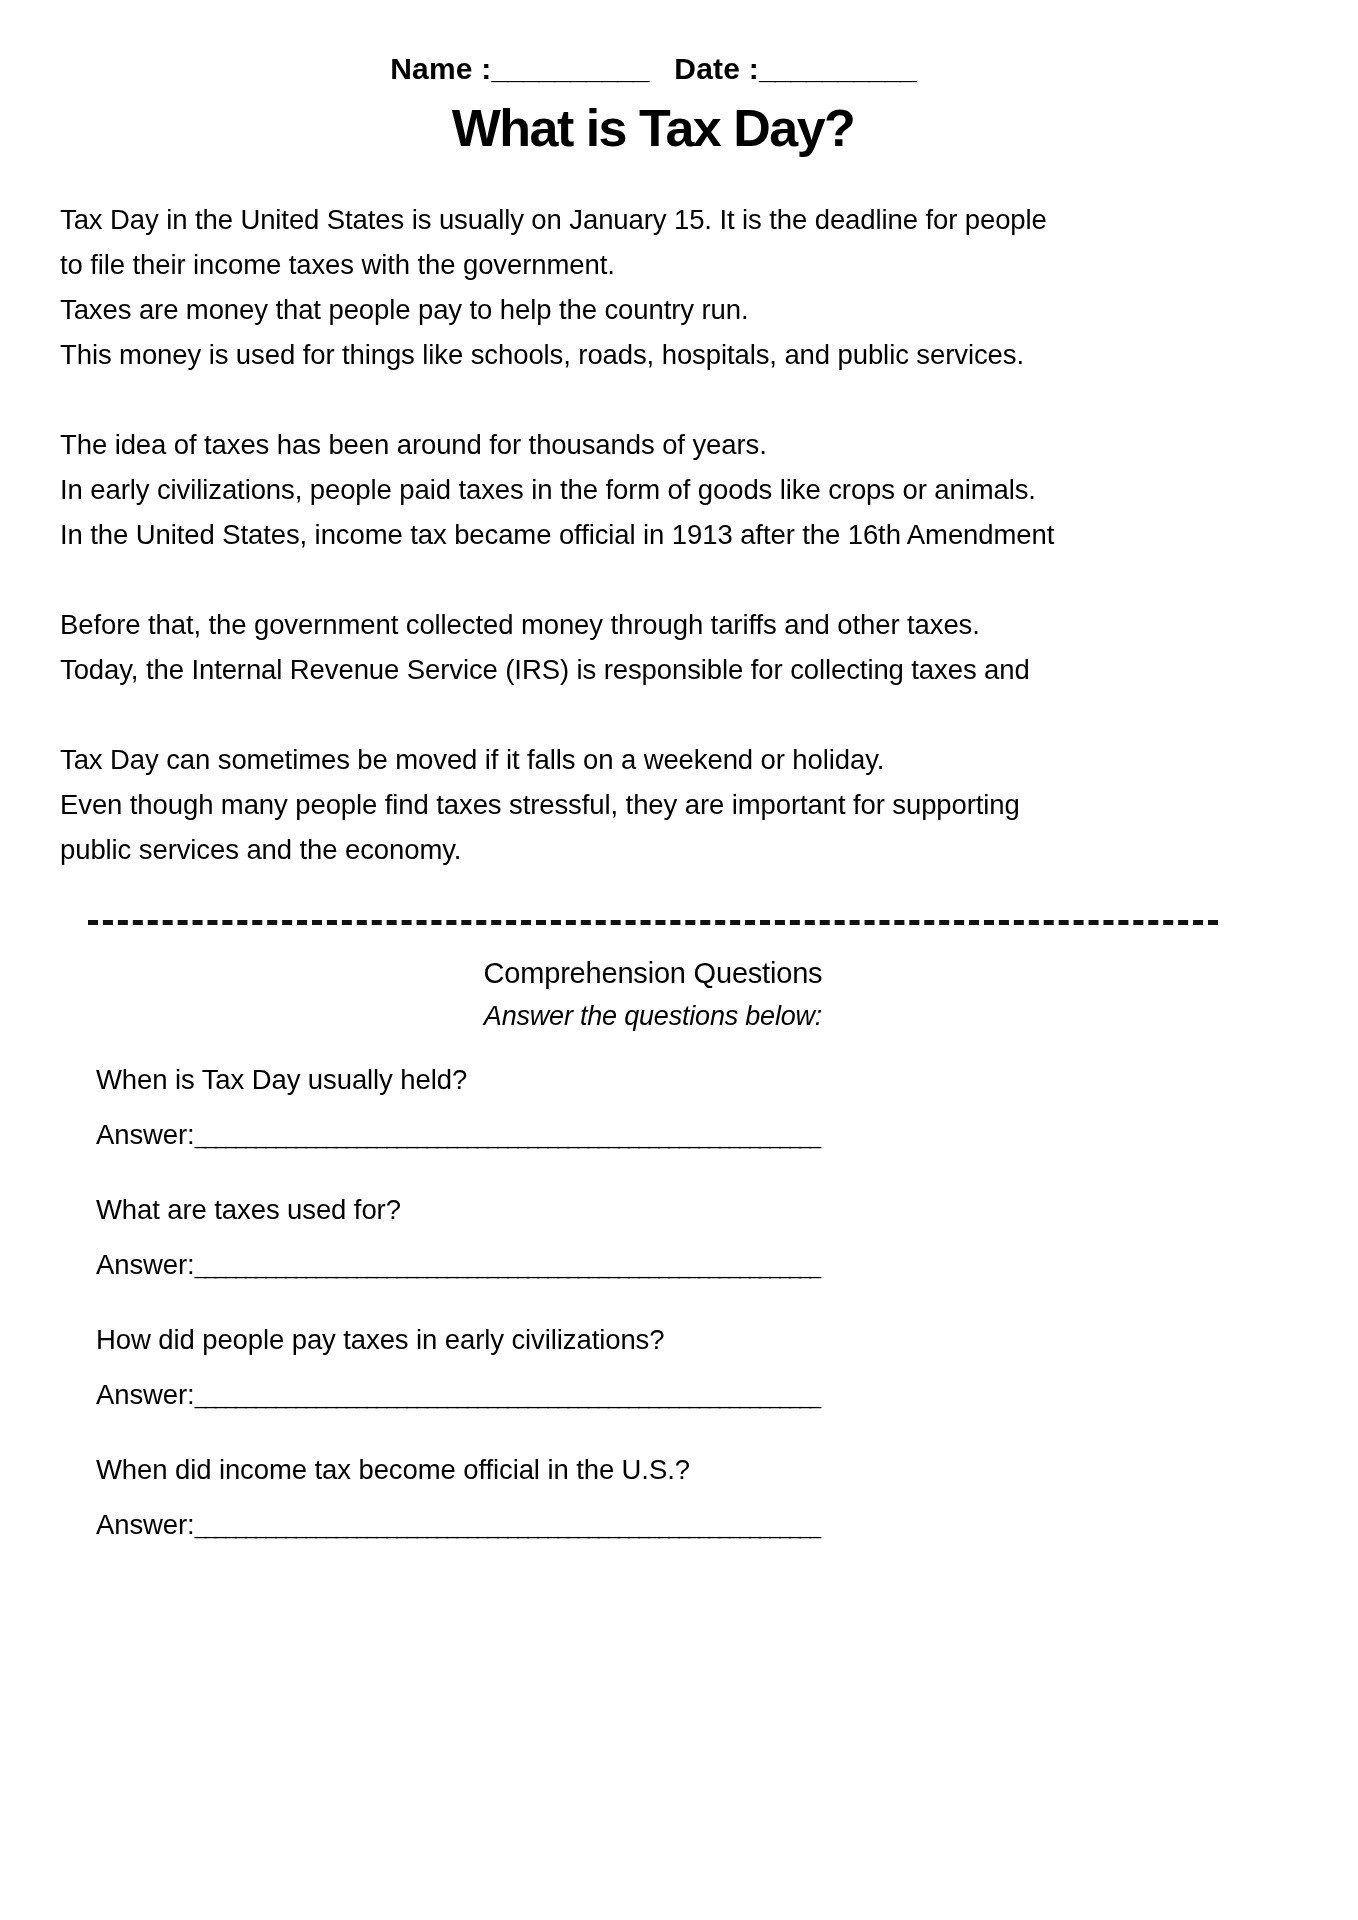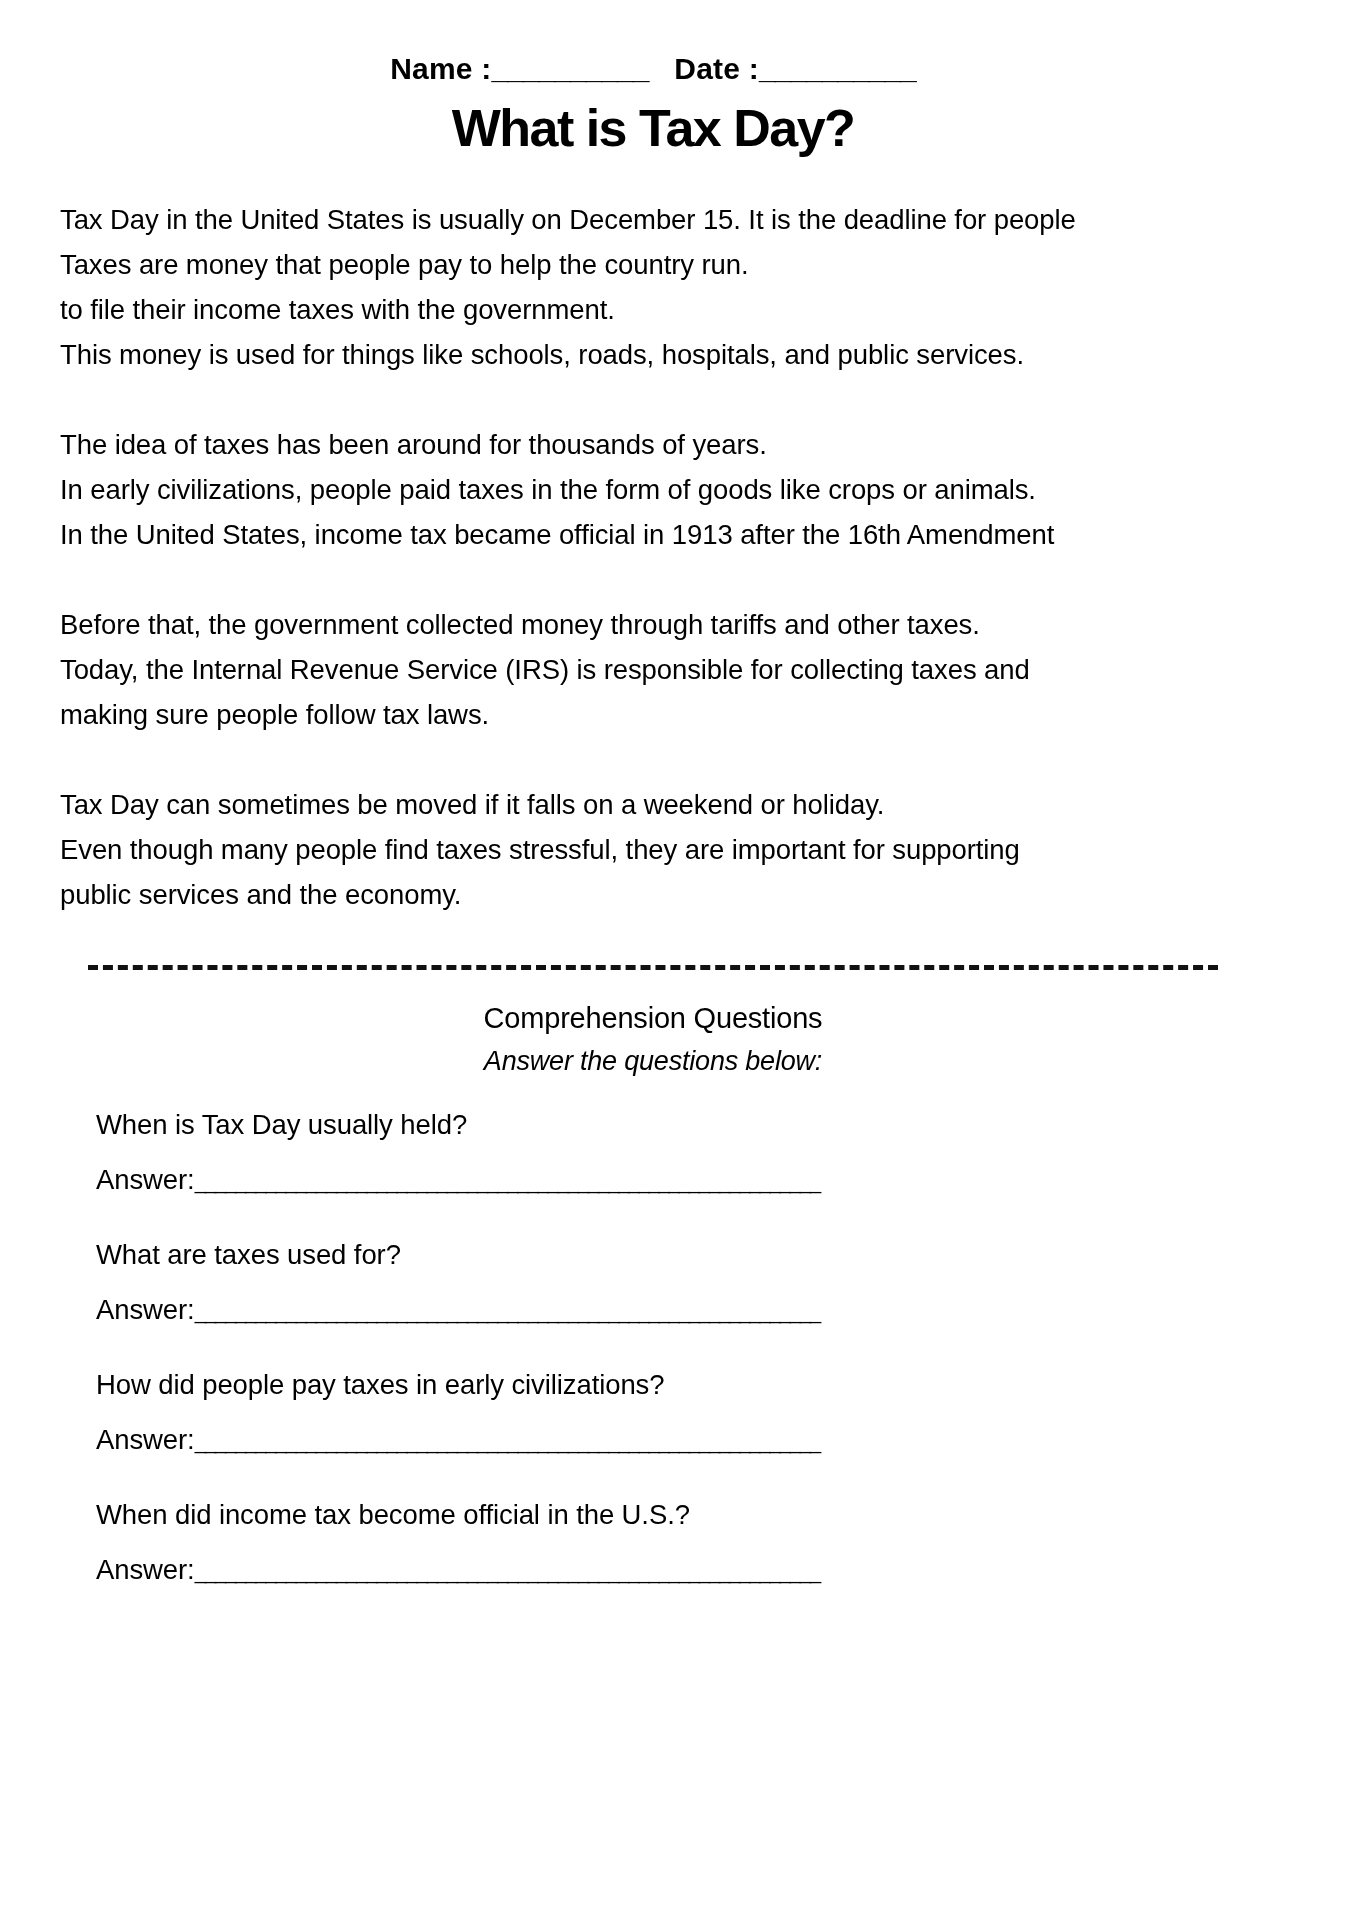--- a/index.html
+++ b/index.html
@@ -148,36 +148,35 @@
 
   <div class="header-line">
     <span class="header-field"><span class="header-label">Name :</span><span class="header-blank">__________</span></span><span class="header-gap"></span><span class="header-field"><span class="header-label">Date :</span><span class="header-blank">__________</span></span>
   </div>
 
   <h1 class="title">What is Tax Day?</h1>
 
   <div class="body-wrap">
 
     <div class="para">
-      <span class="ln">Tax Day in the United States is usually on December 15. It is the deadline for people</span>
+      <span class="ln">Tax Day in the United States is usually on January 15. It is the deadline for people</span>
+      <span class="ln">to file their income taxes with the government.</span>
       <span class="ln">Taxes are money that people pay to help the country run.</span>
-      <span class="ln">to file their income taxes with the government.</span>
       <span class="ln">This money is used for things like schools, roads, hospitals, and public services.</span>
     </div>
 
     <div class="para">
       <span class="ln">The idea of taxes has been around for thousands of years.</span>
       <span class="ln">In early civilizations, people paid taxes in the form of goods like crops or animals.</span>
       <span class="ln">In the United States, income tax became official in 1913 after the 16th Amendment</span>
     </div>
 
     <div class="para">
       <span class="ln">Before that, the government collected money through tariffs and other taxes.</span>
       <span class="ln">Today, the Internal Revenue Service (IRS) is responsible for collecting taxes and</span>
-      <span class="ln">making sure people follow tax laws.</span>
     </div>
 
     <div class="para">
       <span class="ln">Tax Day can sometimes be moved if it falls on a weekend or holiday.</span>
       <span class="ln">Even though many people find taxes stressful, they are important for supporting</span>
       <span class="ln">public services and the economy.</span>
     </div>
 
   </div>
 

